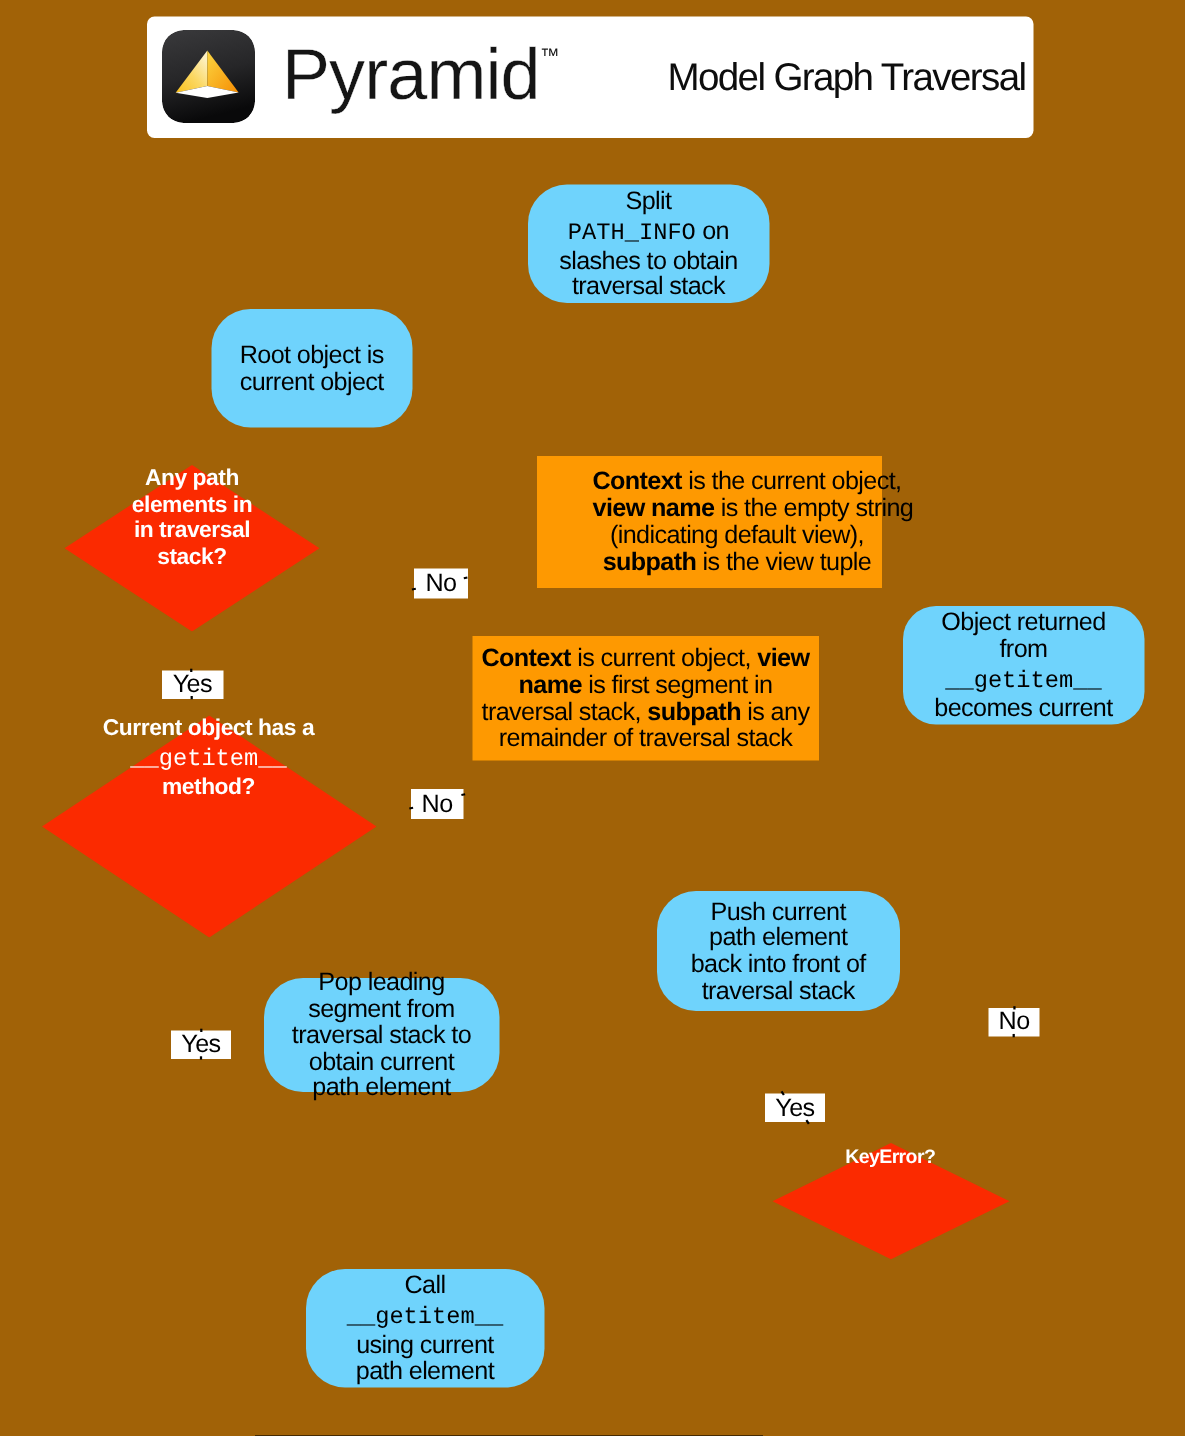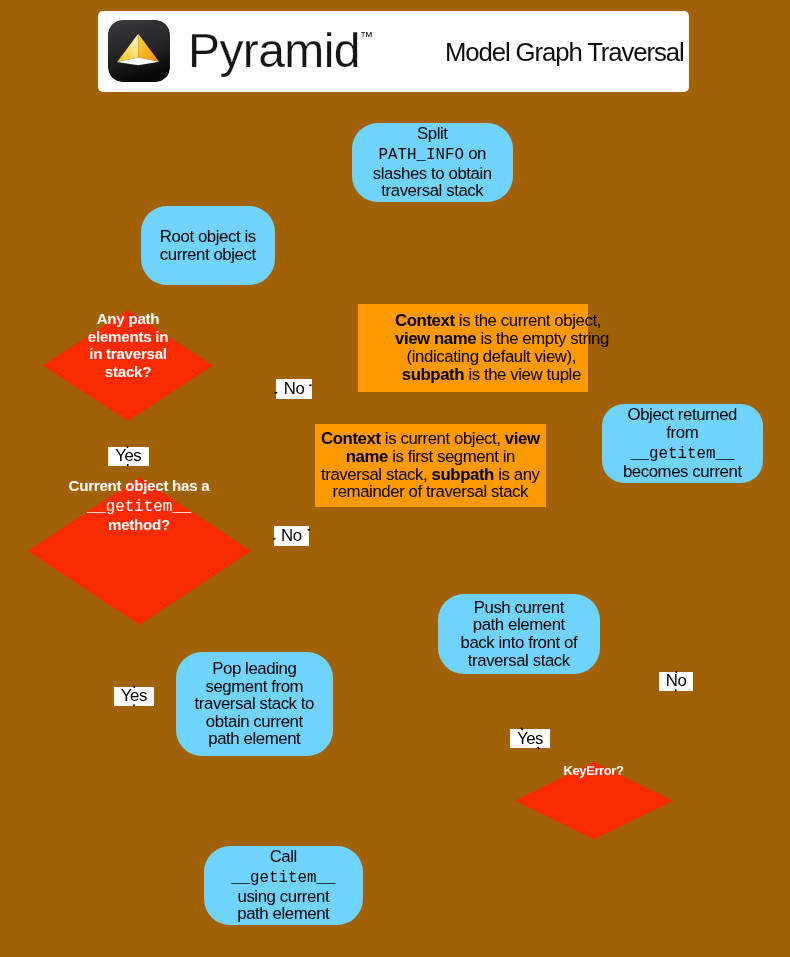--- a/index.html
+++ b/index.html
@@ -33,21 +33,21 @@
 
   
   #n-split{left:352px;top:123px;width:161px;height:79px;}
   #n-root{left:141px;top:206px;width:134px;height:79px;justify-content:flex-end;}
   #n-anypath{left:43px;top:310px;width:170px;height:111px;}
   #n-ctxempty{left:358px;top:304px;width:230px;height:88px;padding-left:37px;}
   #n-objret{left:602px;top:404px;width:161px;height:79px;border-radius:22px;}
   #n-ctxfirst{left:315px;top:424px;width:231px;height:83px;justify-content:center;}
   #n-hasgetitem{left:27.5px;top:477px;width:223px;height:148px;}
   #n-push{left:422px;top:594px;width:162px;height:80px;margin-left:16px;}
-  #n-pop{left:176px;top:652px;width:157px;height:104px;}
+  #n-pop{left:176px;top:652px;width:157px;height:76px;}
   #n-keyerror{left:514.5px;top:761.5px;width:158px;height:77.5px;}
   #n-call{left:204px;top:846px;width:159px;height:79px;}
 
   
   #l-no1{left:276px;top:378.5px;width:36px;height:20.5px;}
   #l-yes1{left:108px;top:446.5px;width:40.5px;height:19px;}
   #l-no2{left:273.8px;top:525.7px;width:35.2px;height:20.3px;}
   #l-yes2{left:113.7px;top:686.7px;width:40.5px;height:19px;}
   #l-no3{left:658.9px;top:671.6px;width:34.3px;height:19.2px;}
   #l-yes3{left:509.9px;top:729px;width:40.2px;height:18.9px;}

